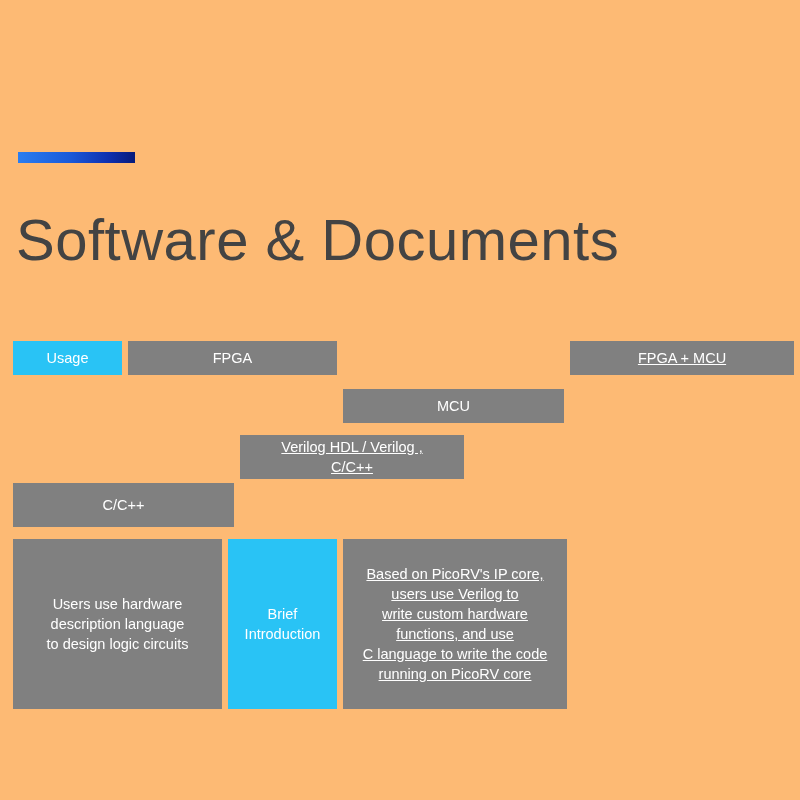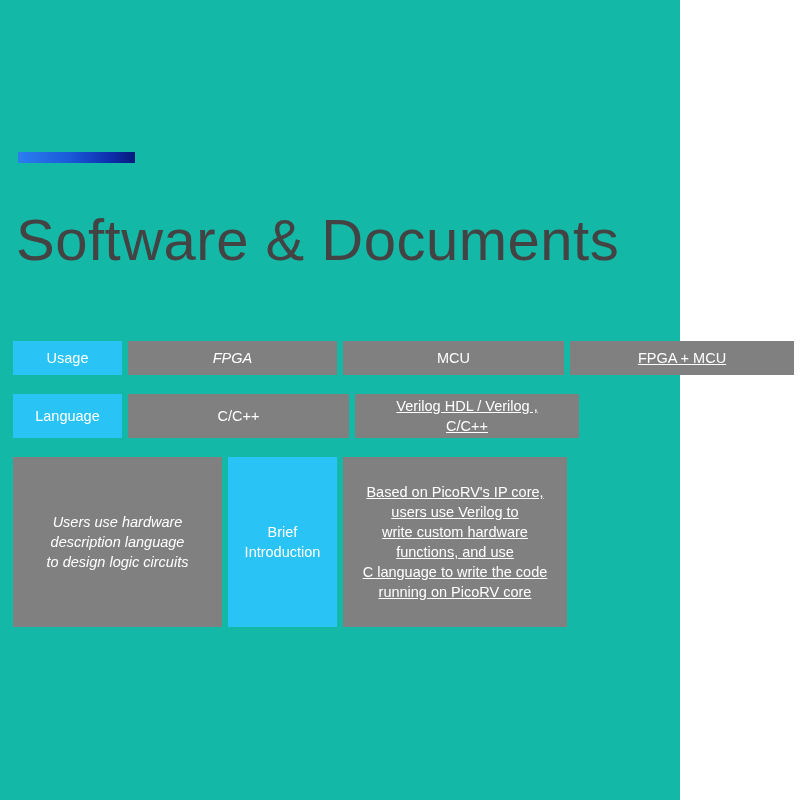--- a/index.html
+++ b/index.html
@@ -8,23 +8,23 @@
   }
   body {
     width: 800px;
     height: 800px;
     background: #ffffff;
     font-family: "Liberation Sans", sans-serif;
     overflow: hidden;
   }
   .page {
     position: relative;
-    width: 680px;
+    width: 800px;
     height: 800px;
-    background: #14b8a6;
+    background: #fdba74;
   }
 
   
   .accent-bar {
     position: absolute;
     left: 18px;
     top: 152px;
     width: 117px;
     height: 11px;
     background: linear-gradient(90deg, #2b7ef0 0%, #1a59d8 45%, #0e2fae 78%, #061a7a 100%);
@@ -44,21 +44,21 @@
   }
 
   
   .table {
     position: absolute;
     left: 13px;
     top: 341px;
     width: 775px;
     display: flex;
     flex-direction: column;
-    gap: 19px;
+    gap: 12px;
     justify-content: flex-end;
   }
   .row {
     display: flex;
     gap: 6px;
     width: 100%;
   }
   .cell {
     display: flex;
     align-items: center;
@@ -72,22 +72,22 @@
     background: #29c3f5;
     flex: 0 0 109px;
     font-size: 14.5px;
     line-height: 20px;
   }
   .cell.data {
     background: #808080;
     font-size: 14.5px;
     line-height: 20px;
   }
-  .col-2 { flex: 0 0 209px; font-style: italic; }
-  .col-3 { flex: 0 0 221px; }
+  .col-2 { flex: 0 0 209px; }
+  .col-3 { flex: 0 0 221px; margin-top: 48px; }
   .col-4 { flex: 0 0 224px; text-decoration: underline; }
 
   .row-usage .cell { height: 34px; }
   .row-language .cell { height: 44px; }
   .row-brief .cell { height: 170px; }
   .row-person .cell { height: 53px; }
 
   .cell .txt {
     display: block;
     white-space: pre-line;
@@ -113,23 +113,20 @@
         </div>
       <div class="cell data col-3">
           <span class="txt">MCU</span>
         </div>
       <div class="cell data col-4">
           <span class="txt">FPGA + MCU</span>
         </div>
     </div>
 
     <div class="row row-language">
-      <div class="cell head">
-          <span class="txt">Language</span>
-        </div>
       <div class="cell data col-3">
           <span class="txt">C/C++</span>
         </div>
       <div class="cell data col-4">
           <span class="txt">Verilog HDL / Verilog ,
 C/C++</span>
         </div>
     </div>
 
     <div class="row row-brief">

